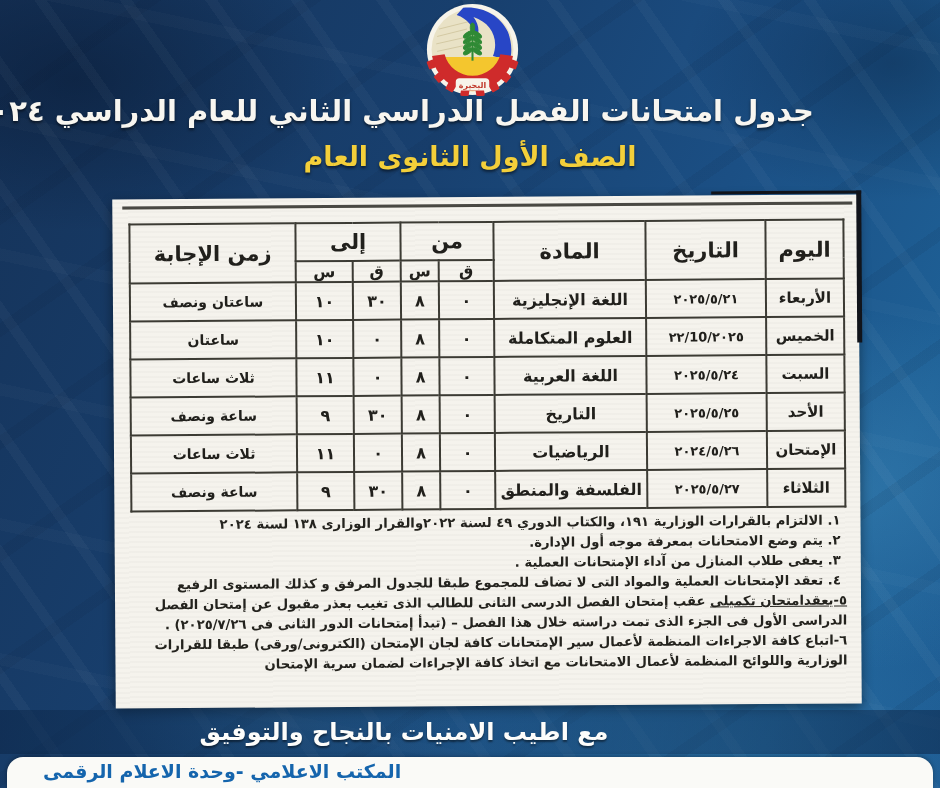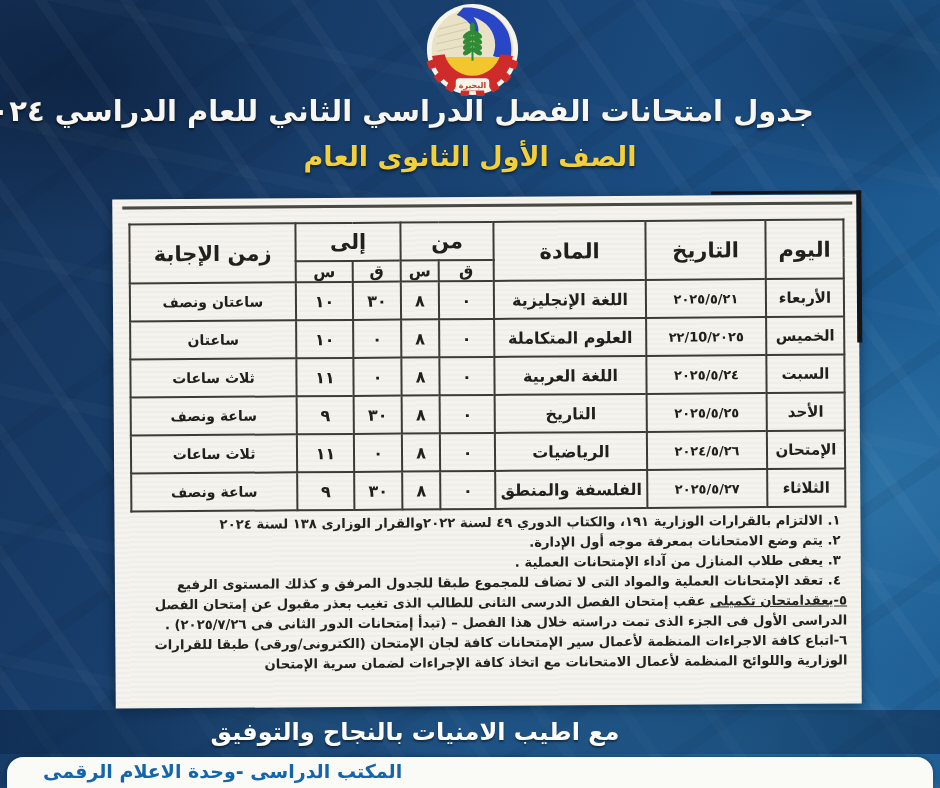--- a/index.html
+++ b/index.html
@@ -66,21 +66,21 @@
   }
   .note{padding-right:6px;}
   .note.wide{padding-right:0;text-align:right;}
   .u{text-decoration:underline;}
   .band{
     position:absolute;left:0;top:710px;width:940px;height:44px;
     background:linear-gradient(90deg, rgba(12,38,72,0.55), rgba(30,80,125,0.35) 50%, rgba(12,38,72,0.55));
   }
   .wish{
     width:808px;text-align:center;direction:rtl;color:#fdfdfb;font-weight:bold;
-    font-size:24px;line-height:44px;text-shadow:0 2px 2px rgba(0,0,0,0.45);padding-left:11px;
+    font-size:24px;line-height:44px;text-shadow:0 2px 2px rgba(0,0,0,0.45);
   }
   .bottombar{
     position:absolute;left:7px;right:7px;bottom:0;height:31px;background:#fafaf7;
     border-radius:16px 16px 0 0;box-shadow:0 -1px 4px rgba(0,0,0,0.3);
   }
   .office{
     position:absolute;left:36px;top:3px;direction:rtl;white-space:nowrap;
     color:#1565ad;font-weight:bold;font-size:19px;
   }
 </style>
@@ -235,15 +235,15 @@
       <div class="note wide"><span class="u">٥-يعقدامتحان تكميلى</span><span> عقب إمتحان الفصل الدرسى الثانى للطالب الذى تغيب بعذر مقبول عن إمتحان الفصل الدراسى الأول فى الجزء الذى تمت دراسته خلال هذا الفصل – (تبدأ إمتحانات الدور الثانى فى ٢٠٢٥/٧/٢٦) .</span></div>
       <div class="note wide">٦-اتباع كافة الاجراءات المنظمة لأعمال سير الإمتحانات كافة لجان الإمتحان (الكترونى/ورقى) طبقا للقرارات الوزارية واللوائح المنظمة لأعمال الامتحانات مع اتخاذ كافة الإجراءات لضمان سرية الإمتحان</div>
     </div>
   </div>
 
   <div class="band">
     <div class="wish">مع اطيب الامنيات بالنجاح والتوفيق</div>
   </div>
 
   <div class="bottombar">
-    <div class="office">المكتب الدراسى -وحدة الاعلام الرقمى</div>
+    <div class="office">المكتب الاعلامي -وحدة الاعلام الرقمى</div>
   </div>
 </div>
 
 </body></html>

